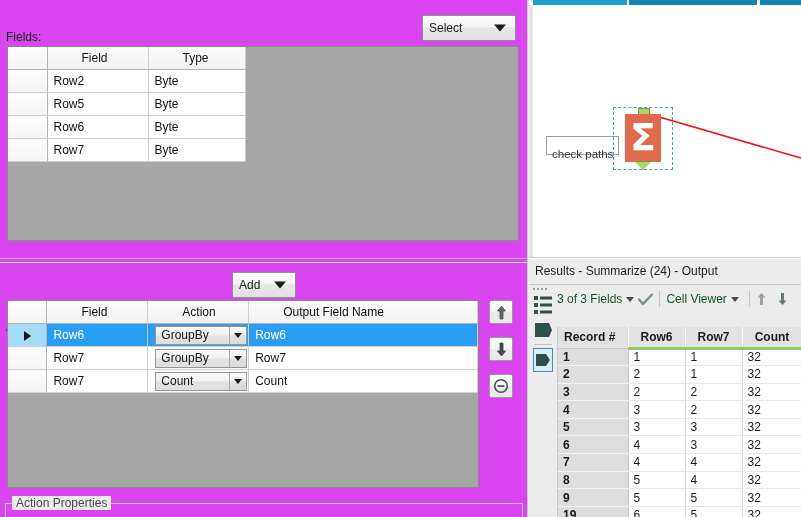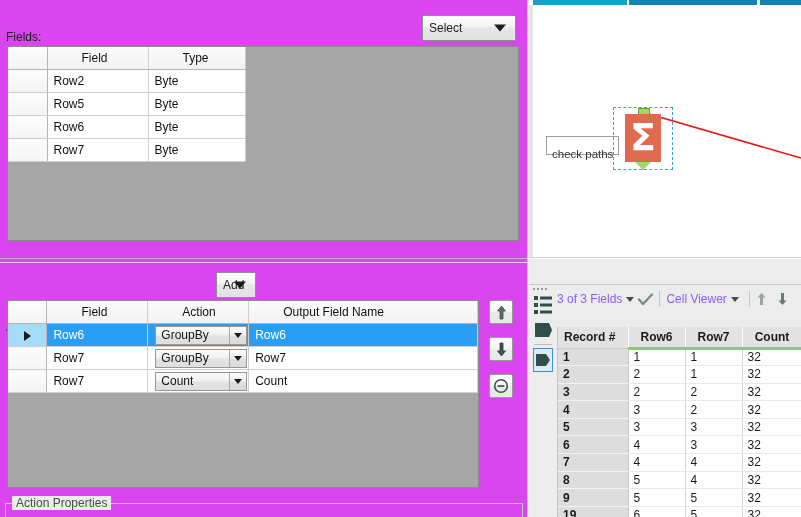--- a/index.html
+++ b/index.html
@@ -48,21 +48,21 @@
   }
   .combo .caret {
     position: absolute; right: 9px; top: 50%;
     transform: translateY(-50%);
     width: 0; height: 0;
     border-left: 6px solid transparent;
     border-right: 6px solid transparent;
     border-top: 7px solid #1b1b1b;
   }
   #select-combo { left: 422px; top: 15px; width: 94px; height: 26px; }
-  #add-combo    { left: 216px; top: 272px; width: 40px; height: 26px; }
+  #add-combo    { left: 232px; top: 272px; width: 64px; height: 26px; }
 
   
   .grid-wrap {
     position: absolute;
     background: #a6a6a6;
     border: 1px solid #8a8a8a;
     overflow: hidden;
   }
   #fields-grid  { left: 7px; top: 46px;  width: 512px; height: 195px; }
   #actions-grid { left: 7px; top: 300px; width: 472px; height: 188px; }
@@ -274,21 +274,21 @@
     top: 62px; height: 24px;
     border: 1px solid #3d8fc9; background: #dcecf8;
     display: flex; align-items: center; justify-content: center;
   }
 
   
   #res-toolbar {
     position: absolute; left: 28px; top: 29px; width: 244px; height: 22px;
     display: flex; align-items: center;
   }
-  .tb-text { font-size: 12px; color: #8b5cf6; white-space: nowrap; }
+  .tb-text { font-size: 12px; color: #14532d; white-space: nowrap; }
   .tb-caret {
     width: 0; height: 0; margin: 0 4px;
     border-left: 4px solid transparent;
     border-right: 4px solid transparent;
     border-top: 5px solid #4a4a4a;
   }
   .tb-divider {
     width: 0; height: 16px; margin: 0 6px;
     border-left: 1px solid #c4c4c4;
   }
@@ -508,20 +508,21 @@
   <div id="node-wrap">
     <div id="node-sel"></div>
     <div id="node-in"></div>
     <div id="node-body">
       <span id="node-sigma">Σ</span>
     </div>
     <div id="node-out"></div>
   </div>
 
   <div id="results" style="position:absolute;left:529px;top:259px;width:272px;height:258px;">
+    <div id="results-title">Results - Summarize (24) - Output</div>
     <div id="results-title-sep"></div>
 
     <div id="rail">
       <div class="rail-icon" id="rail-dots">
         <i style="left:0"></i>
           <i style="left:4px"></i>
           <i style="left:8px"></i>
           <i style="left:12px"></i>
       </div>
       <div class="rail-icon" id="rail-list">

